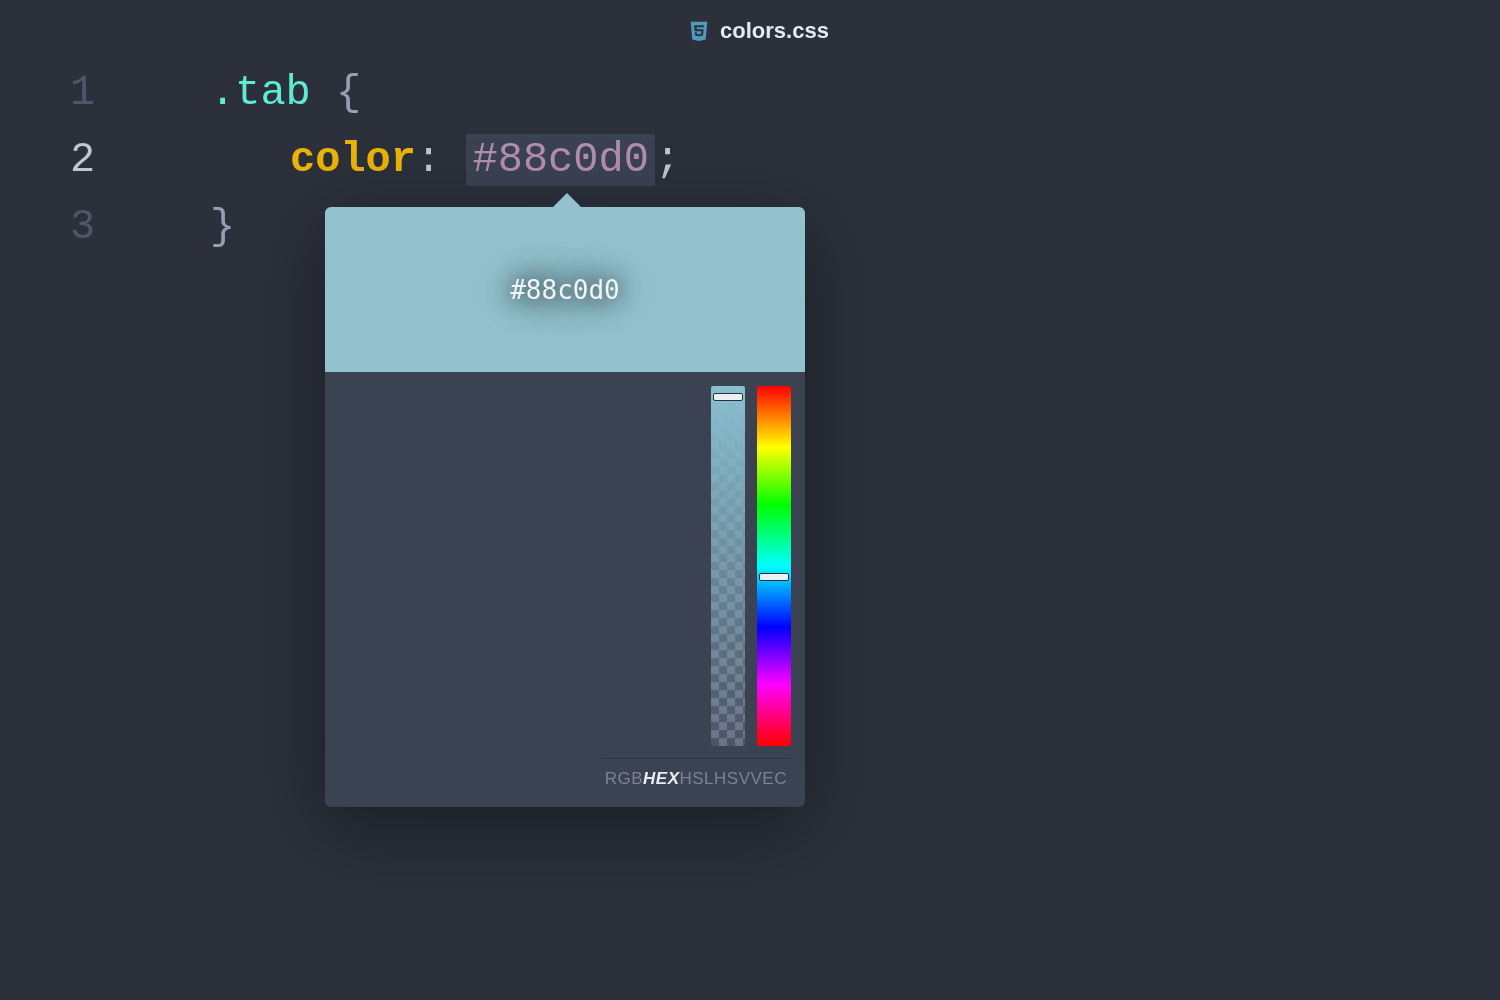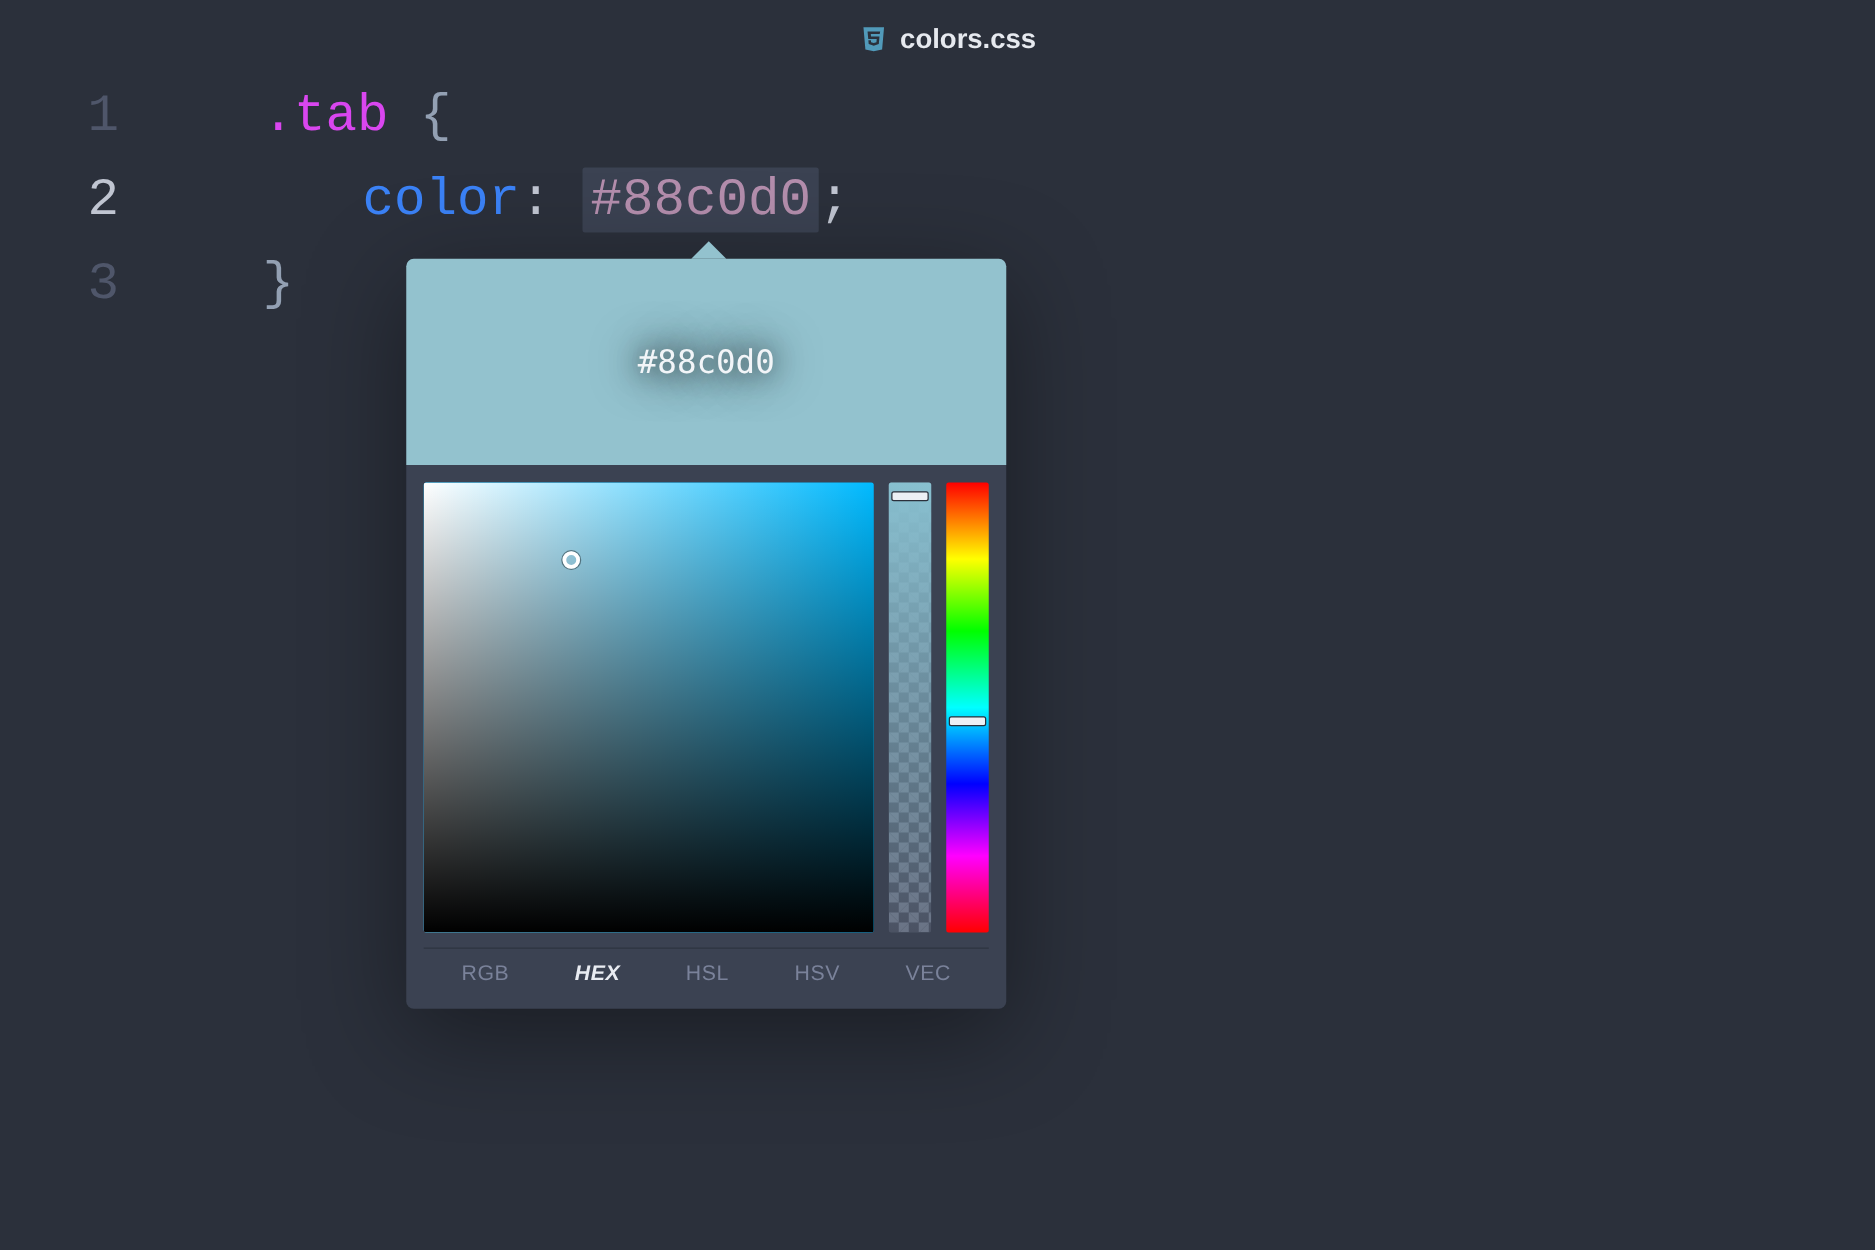--- a/index.html
+++ b/index.html
@@ -47,23 +47,23 @@
     }
     .gutter {
       width: 60px;
       text-align: right;
       color: #4f566a;
       padding-right: 40px;
       user-select: none;
     }
     .gutter.active { color: #c0c5d1; }
     .code-text { white-space: pre; }
-    .t-selector { color: #d946ef; text-align: right; }
+    .t-selector { color: #5eead4; text-align: right; }
     .t-brace    { color: #93a0b3; }
-    .t-prop     { color: #3b82f6; }
+    .t-prop     { color: #eab308; font-weight: bold; }
     .t-colon    { color: #c0c5d1; }
     .t-semi     { color: #c0c5d1; }
     .t-value {
       color: #b48ead;
       background: #3b4252;
       padding: 2px 6px;
       border-radius: 2px;
     }
     .indent1 { padding-left: 80px; }
     .indent2 { padding-left: 160px; }
@@ -99,20 +99,21 @@
       text-shadow: 0 0 40px rgba(0,0,0,0.9), 0 0 20px rgba(0,0,0,0.7);
       font-family: ui-monospace, Menlo, Monaco, monospace;
     }
     .picker-body {
       background: #3b4252;
       padding: 14px;
       border-radius: 0 0 6px 6px;
       display: flex;
       flex-direction: column;
       gap: 12px;
+      align-items: flex-end;
     }
     .picker-main {
       display: flex;
       gap: 12px;
       height: 360px;
     }
     .sv-field {
       flex: 1;
       position: relative;
       background: #00baff;

